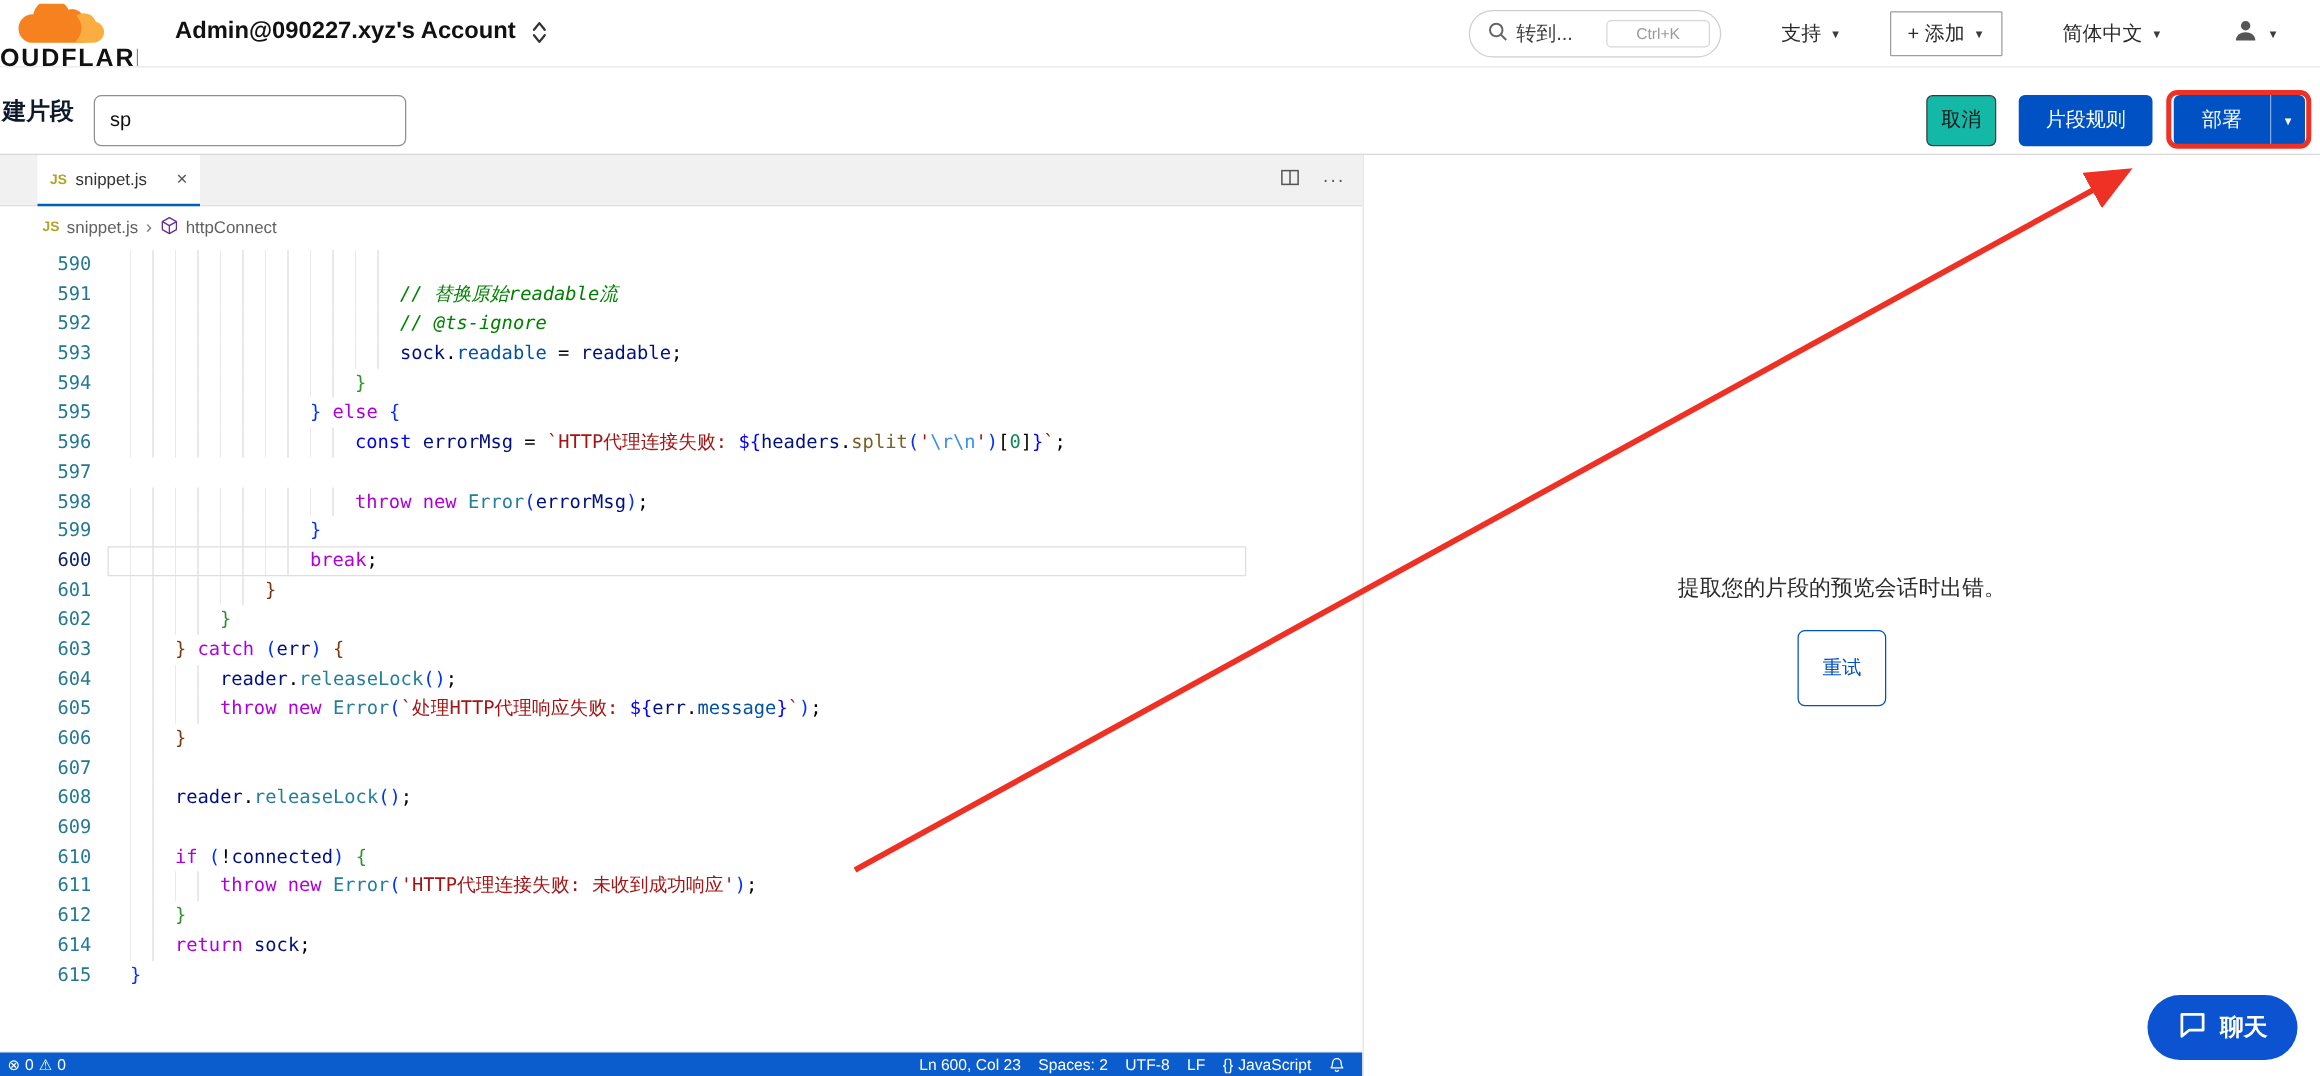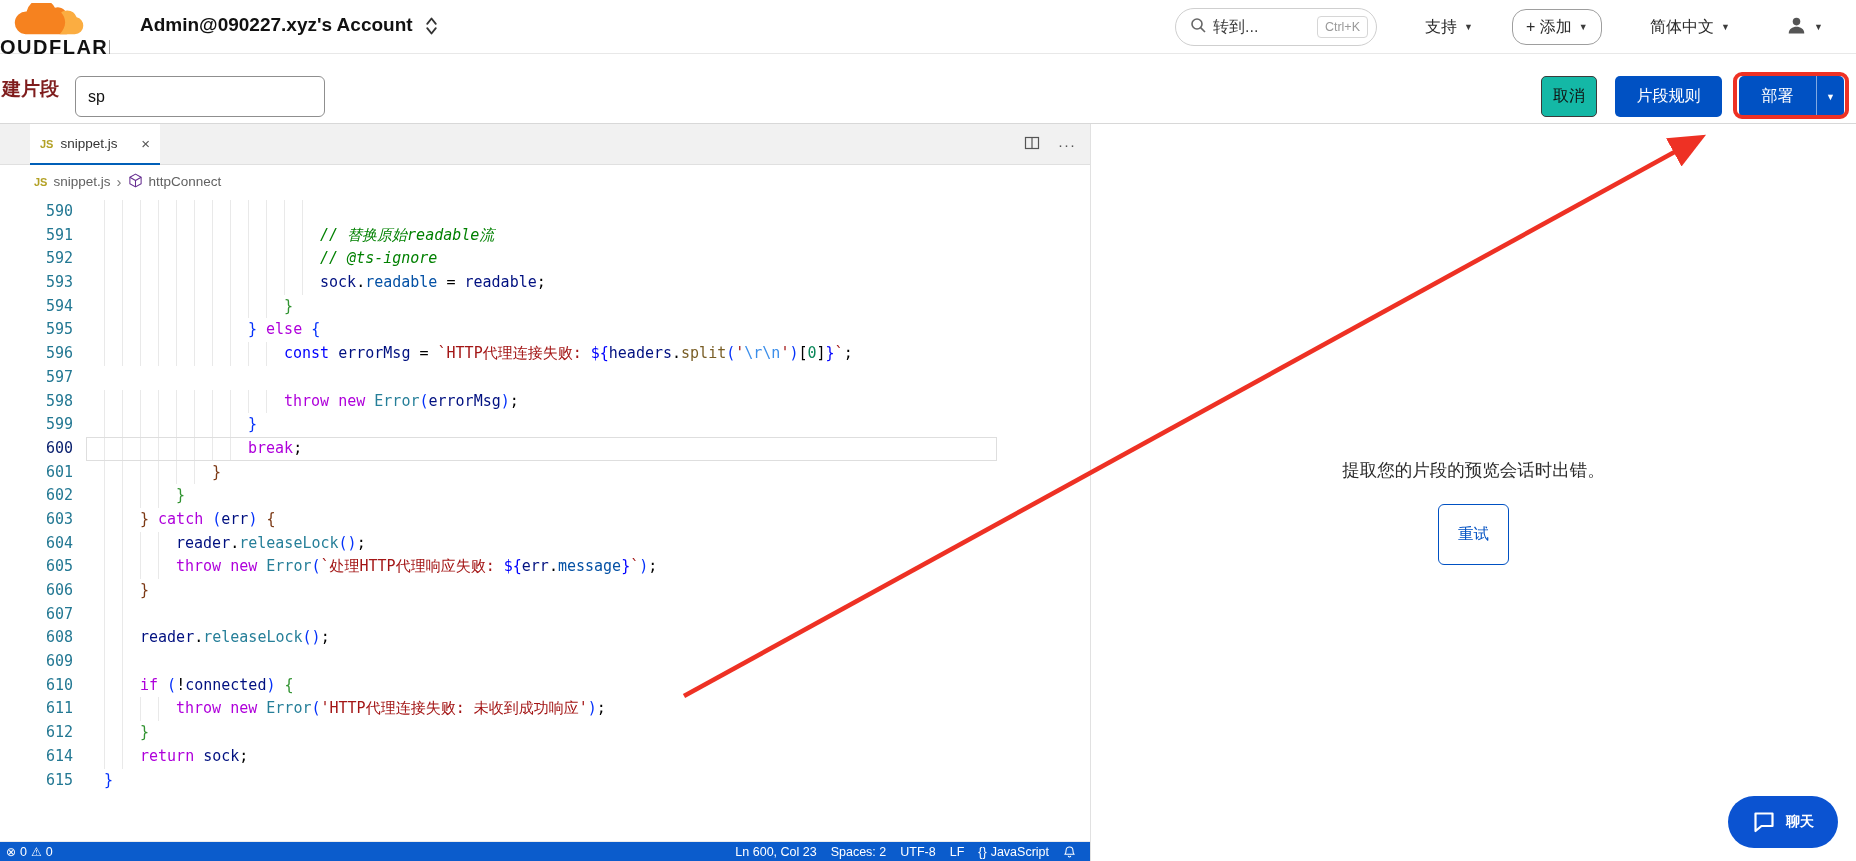--- a/index.html
+++ b/index.html
@@ -9,31 +9,31 @@
 
   
   .topbar { position:absolute; left:0; top:0; width:1856px; height:54px; background:#fff; border-bottom:1px solid #e8e8e8; z-index:5; }
   .logo { position:absolute; left:0; top:2px; width:110px; height:52px; overflow:hidden; }
   .logo-cloud { position:absolute; left:6px; top:1px; }
   .logo-text { position:absolute; left:0px; top:34px; font-size:20px; font-weight:800; letter-spacing:1.5px; color:#111; }
   .account-title { position:absolute; left:140px; top:14px; font-size:19px; font-weight:700; color:#111; white-space:nowrap; }
   .acct-switch { position:absolute; left:424px; top:15px; cursor:pointer; }
   .search-pill { position:absolute; left:1175px; top:8px; width:202px; height:38px; border:1px solid #cfcfcf; border-radius:19px; display:flex; align-items:center; padding:0 8px 0 14px; gap:7px; background:#fff; cursor:text; }
   .search-pill .ph { font-size:16px; color:#3d3d3d; flex:1; }
-  .kbd { border:1px solid #d6d6d6; border-radius:4px; font-size:12.5px; color:#9a9a9a; padding:3px 7px; }
+  .kbd { border:1px solid #d6d6d6; border-radius:4px; font-size:12.5px; color:#9a9a9a; padding:3px 23px; }
   .hdr-item { position:absolute; top:0; height:54px; display:flex; align-items:center; gap:7px; font-size:16px; color:#2b2b2b; cursor:pointer; white-space:nowrap; }
   .hdr-support { left:1425px; }
-  .hdr-add { left:1512px; top:9px; height:36px; border:1px solid #9e9e9e; border-radius:14px; padding:0 13px; position:absolute; display:flex; align-items:center; gap:7px; font-size:16px; color:#2b2b2b; cursor:pointer; background:#fff; }
+  .hdr-add { left:1512px; top:9px; height:36px; border:1px solid #9e9e9e; border-radius:1px; padding:0 13px; position:absolute; display:flex; align-items:center; gap:7px; font-size:16px; color:#2b2b2b; cursor:pointer; background:#fff; }
   .hdr-lang { left:1650px; }
   .hdr-user { left:1786px; }
   .caret { font-size:9px; color:#3c3c3c; }
 
   
   .actionbar { position:absolute; left:0; top:54px; width:1856px; height:70px; background:#fff; border-bottom:1px solid #d8d8d8; z-index:4; }
-  .page-label { position:absolute; left:2px; top:22px; font-size:19px; font-weight:700; color:#7f1d1d; }
+  .page-label { position:absolute; left:2px; top:22px; font-size:19px; font-weight:700; color:#0f172a; }
   .name-input { position:absolute; left:75px; top:22px; width:250px; height:41px; border:1px solid #8f8f8f; border-radius:6px; font-size:16px; padding:0 12px; color:#111; font-family:inherit; }
   .btn { position:absolute; top:22px; height:41px; border-radius:5px; font-size:16px; display:flex; align-items:center; justify-content:center; cursor:pointer; font-family:inherit; }
   .btn-cancel { left:1541px; width:56px; background:#14b8a6; border:1px solid #3b3b3b; color:#111; }
   .btn-rules { left:1615px; width:107px; background:var(--button-blue,#0051c3); border:none; color:#fff; }
   .btn-deploy { left:1739px; width:105px; background:var(--button-blue,#0051c3); border:none; color:#fff; padding:0; }
   .deploy-main { width:77px; text-align:center; }
   .deploy-caret { width:28px; height:100%; display:flex; align-items:center; justify-content:center; border-left:1px solid rgba(255,255,255,.5); }
   .deploy-caret .caret { color:#fff; }
 
   
@@ -82,21 +82,21 @@
   .tk-b2 { color:#319331; }
   .tk-b3 { color:#7b3814; }
 
   
   .statusbar { position:absolute; left:0; right:0; bottom:0; height:19px; background:var(--statusbar-blue,#0b5ccc); color:#fff; display:flex; align-items:center; justify-content:space-between; font-size:12.5px; padding:0 14px 0 6px; }
   .sb-group { display:flex; align-items:center; gap:14px; white-space:nowrap; }
   .sb-item { display:flex; align-items:center; gap:4px; cursor:pointer; }
   .sb-glyph { font-size:12px; }
 
   
-  .chat-btn { position:absolute; right:18px; bottom:13px; height:52px; border-radius:26px; background:var(--chat-blue,#0b53d1); color:#fff; border:none; display:flex; align-items:center; gap:10px; padding:0 24px; font-size:14px; font-weight:700; cursor:pointer; z-index:40; font-family:inherit; }
+  .chat-btn { position:absolute; right:18px; bottom:13px; height:52px; border-radius:26px; background:var(--chat-blue,#0b53d1); color:#fff; border:none; display:flex; align-items:center; gap:10px; padding:0 24px; font-size:19px; font-weight:700; cursor:pointer; z-index:40; font-family:inherit; }
 
   
   .red-box { position:absolute; left:1733px; top:72px; width:116px; height:47px; border:4px solid var(--annotation-red,#ee3124); border-radius:9px; z-index:50; pointer-events:none; }
   .anno-svg { position:absolute; left:0; top:0; width:1856px; height:861px; z-index:50; pointer-events:none; }
 </style>
 </head>
 <body>
 
 <div id="app">
 

